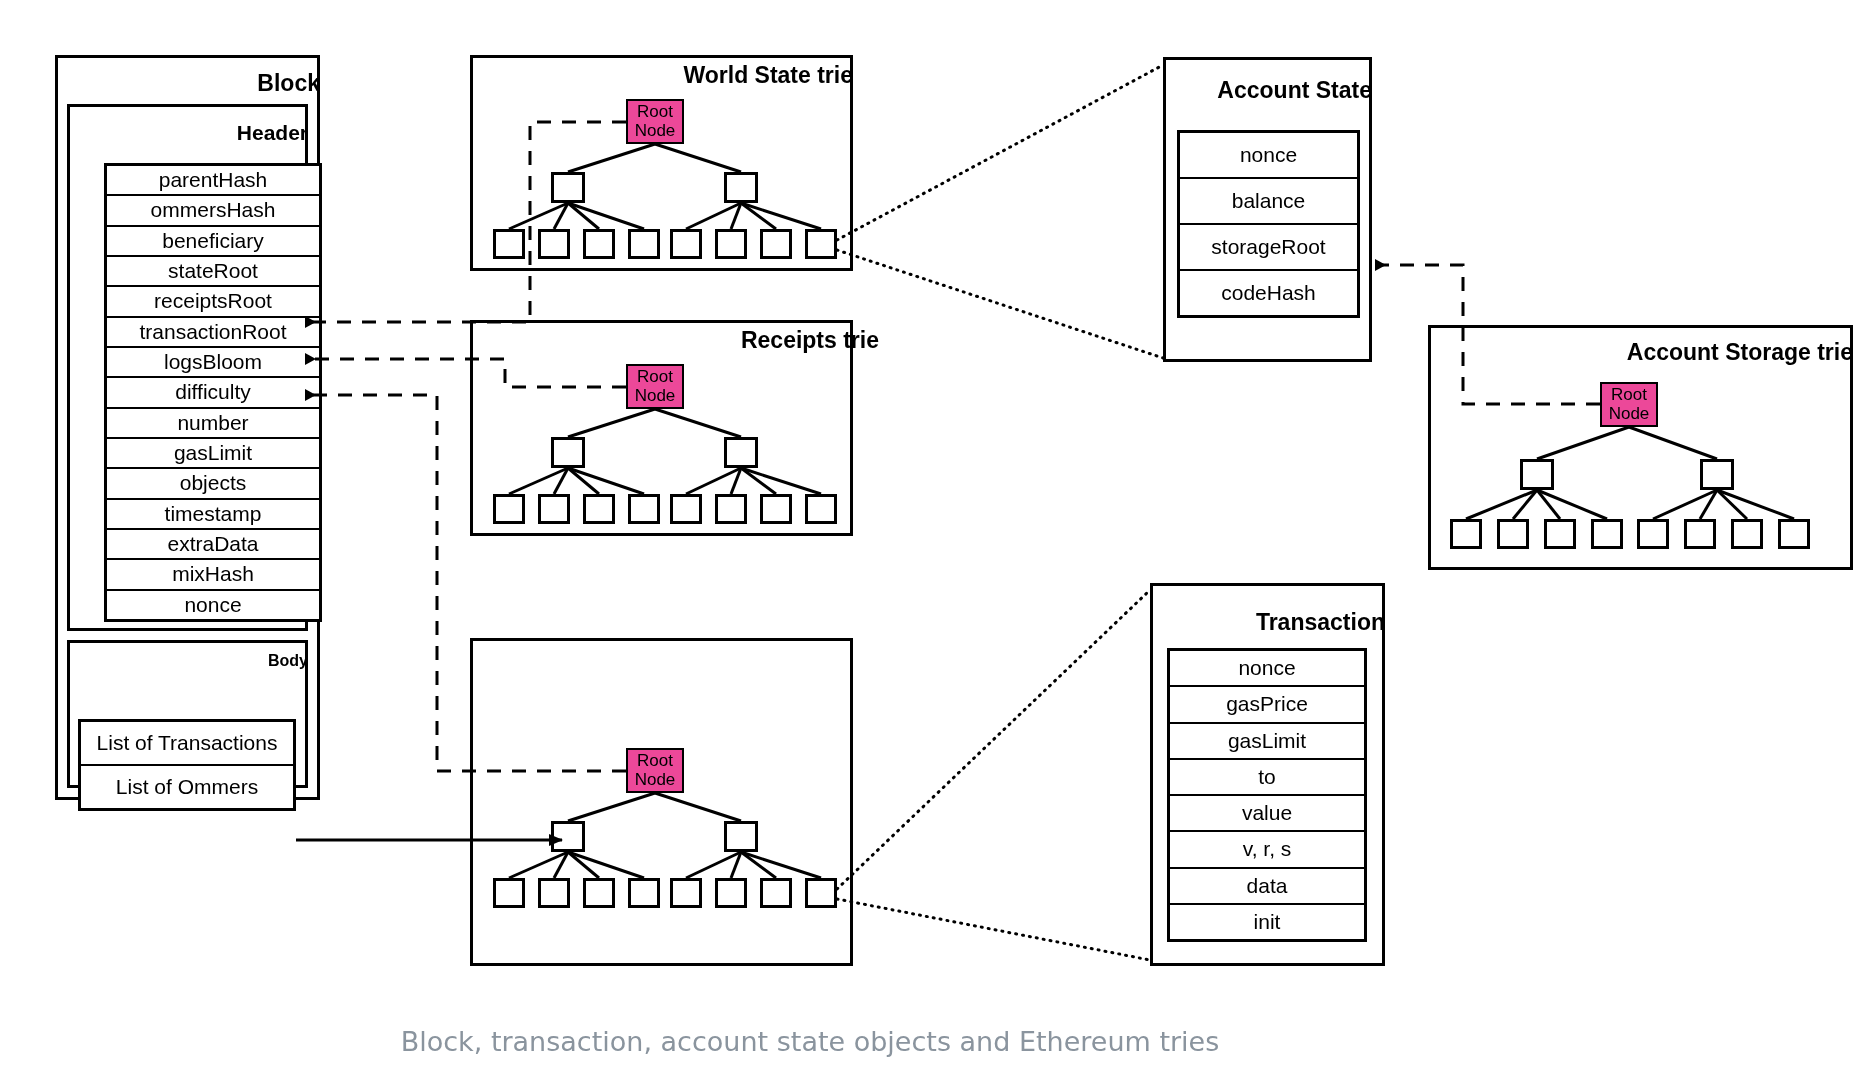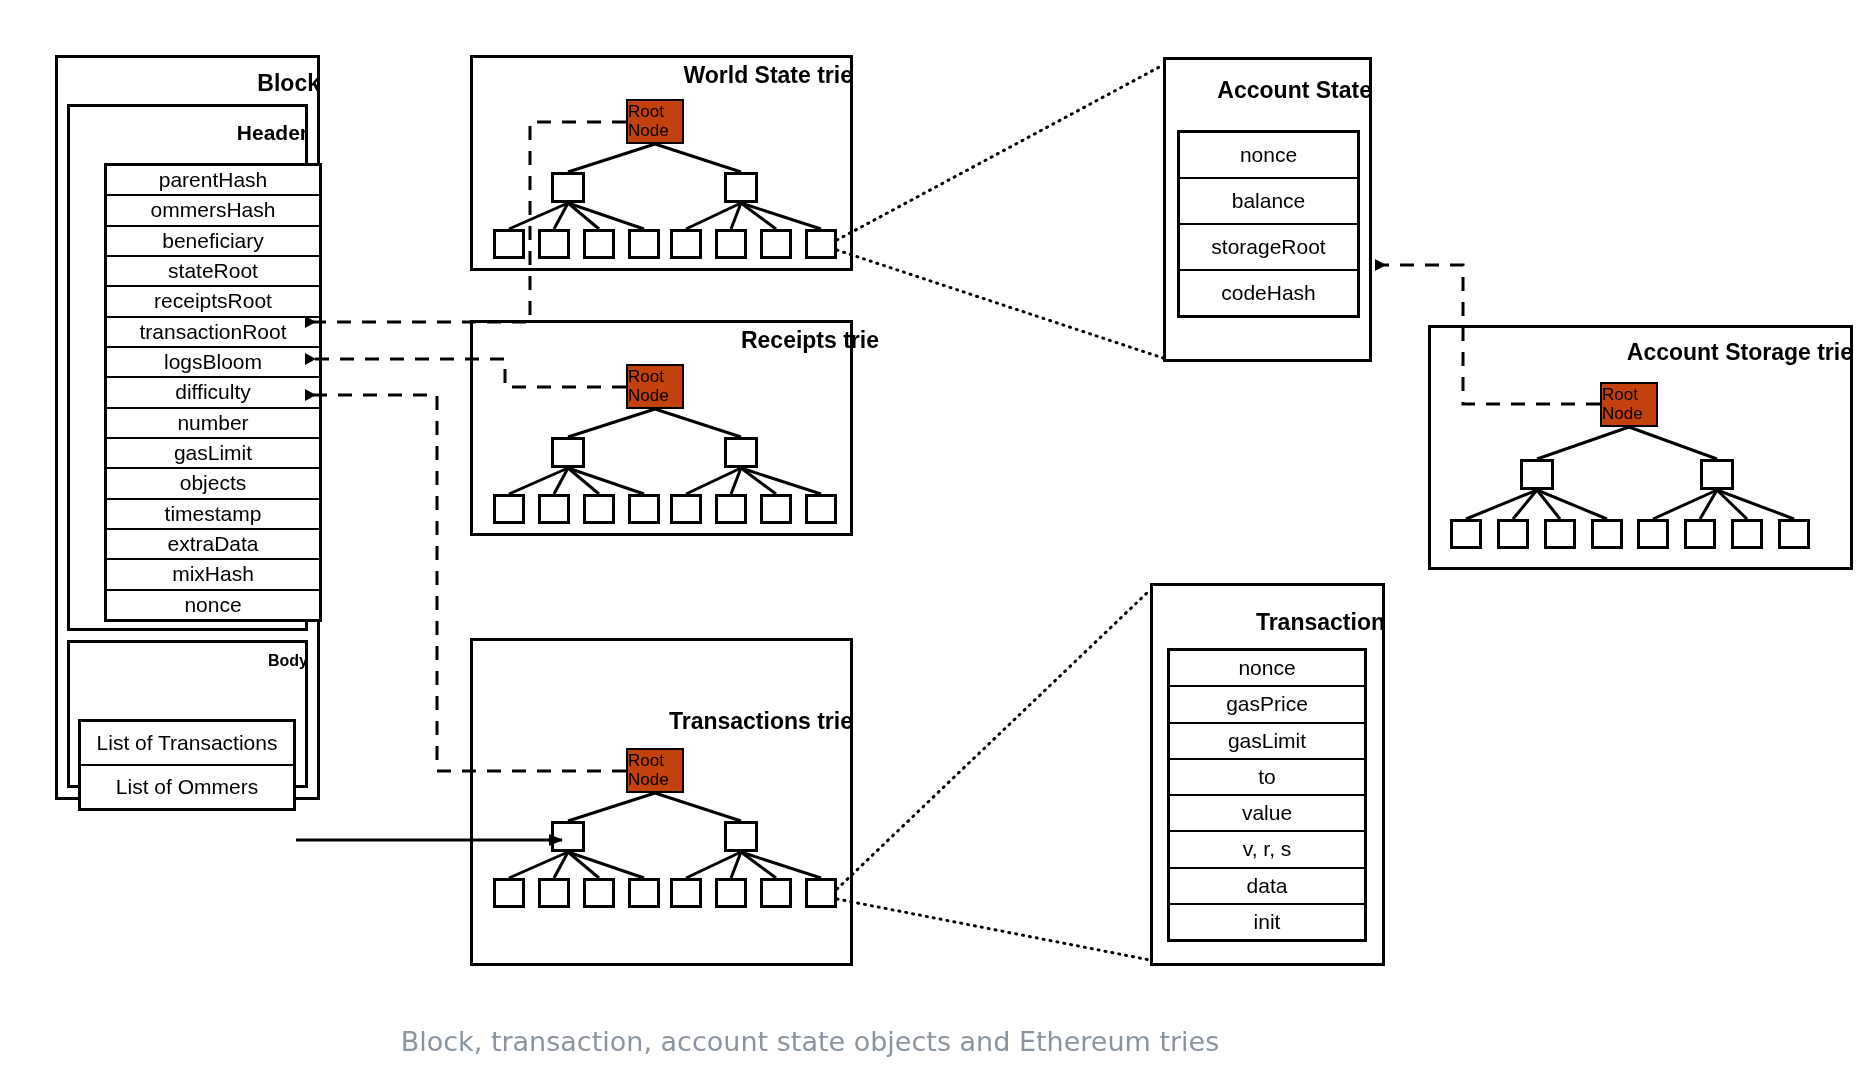--- a/index.html
+++ b/index.html
@@ -71,25 +71,25 @@
   
   .node {
     position: absolute;
     border: 3px solid #000;
     background: #fff;
     box-sizing: border-box;
   }
   .rootnode {
     position: absolute;
     border: 2px solid #000;
-    background: #c2410c;
+    background: #ec4899;
     box-sizing: border-box;
     display: flex;
     flex-direction: column;
-    align-items: flex-start;
+    align-items: center;
     justify-content: center;
     font-size: 17px;
     line-height: 1.06;
     color: #000;
   }
   .rootnode span { display: block; }
 
   
   .caption {
     position: absolute;
@@ -173,21 +173,20 @@
   <div class="node" style="left:493px; top:494px; width:32px; height:30px;"></div>
   <div class="node" style="left:538px; top:494px; width:32px; height:30px;"></div>
   <div class="node" style="left:583px; top:494px; width:32px; height:30px;"></div>
   <div class="node" style="left:628px; top:494px; width:32px; height:30px;"></div>
   <div class="node" style="left:670px; top:494px; width:32px; height:30px;"></div>
   <div class="node" style="left:715px; top:494px; width:32px; height:30px;"></div>
   <div class="node" style="left:760px; top:494px; width:32px; height:30px;"></div>
   <div class="node" style="left:805px; top:494px; width:32px; height:30px;"></div>
 
   <div class="abs panel" style="left:470px; top:638px; width:383px; height:328px;"></div>
-  <div class="abs panel-title" style="left:470px; top:710px; width:383px;">Transactions trie</div>
   <div class="rootnode" style="left:626px; top:748px; width:58px; height:45px;">
     <span>Root</span>
     <span>Node</span>
   </div>
   <div class="node" style="left:551px; top:821px; width:34px; height:31px;"></div>
   <div class="node" style="left:724px; top:821px; width:34px; height:31px;"></div>
   <div class="node" style="left:493px; top:878px; width:32px; height:30px;"></div>
   <div class="node" style="left:538px; top:878px; width:32px; height:30px;"></div>
   <div class="node" style="left:583px; top:878px; width:32px; height:30px;"></div>
   <div class="node" style="left:628px; top:878px; width:32px; height:30px;"></div>

